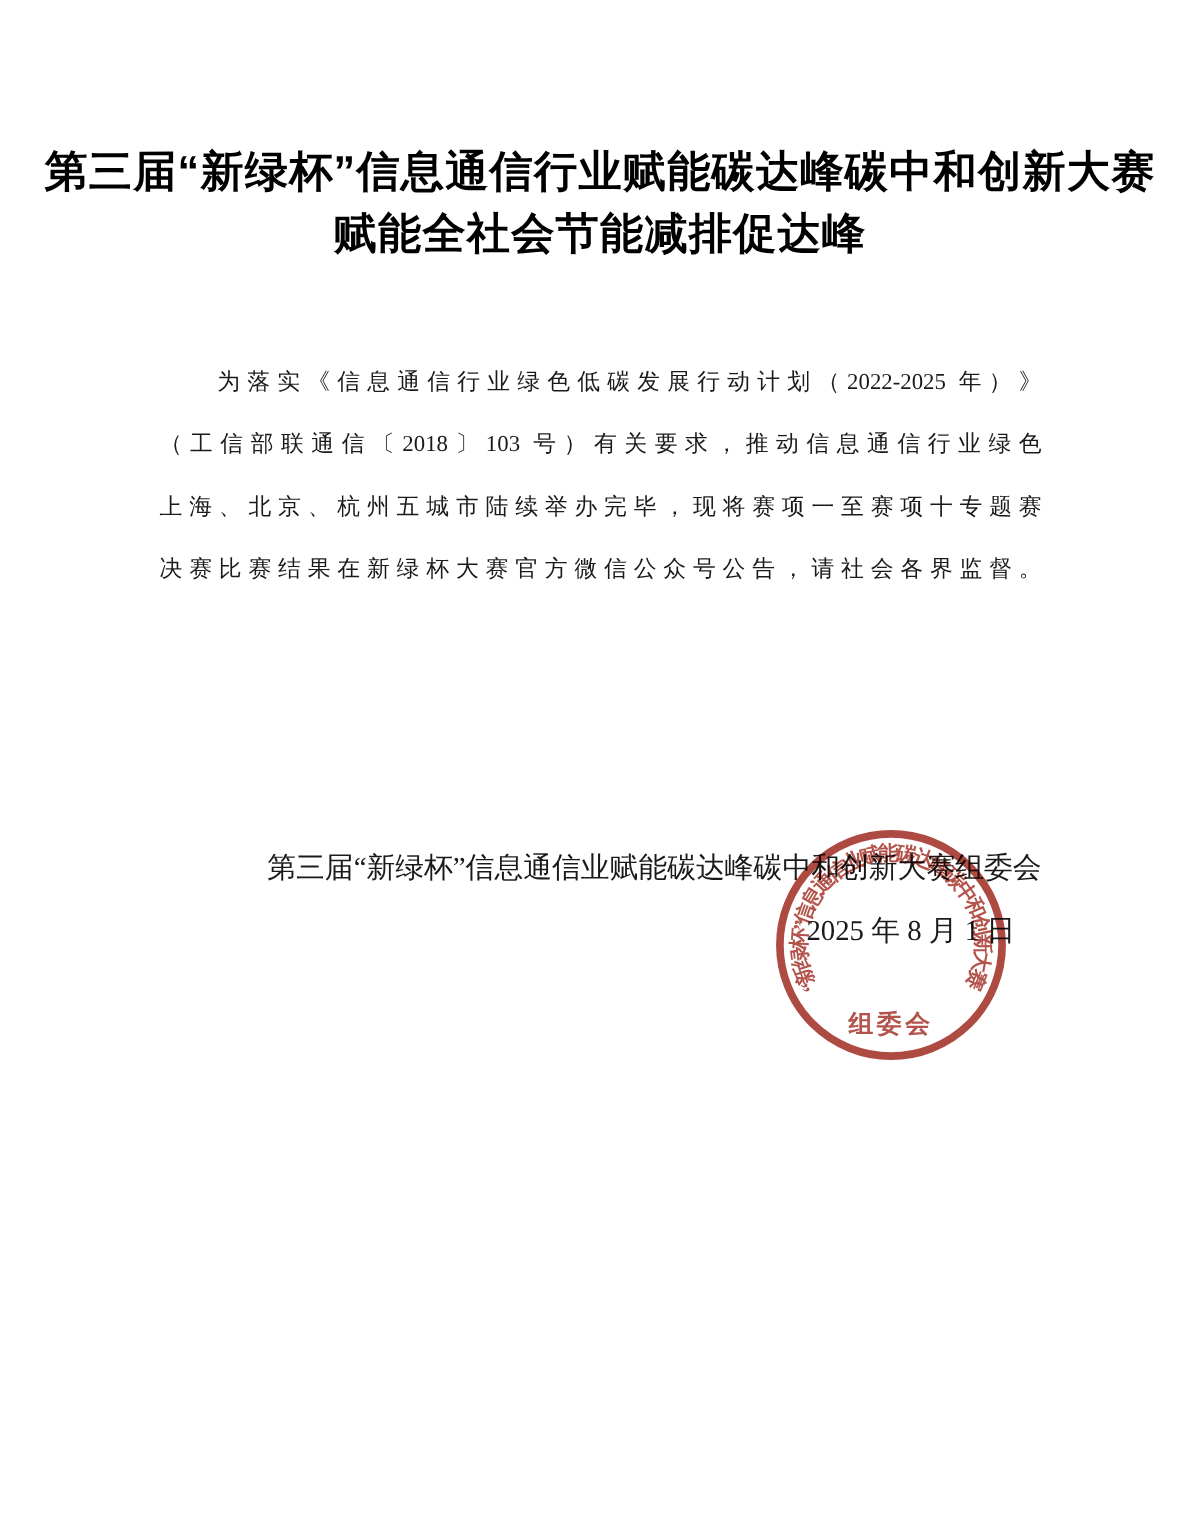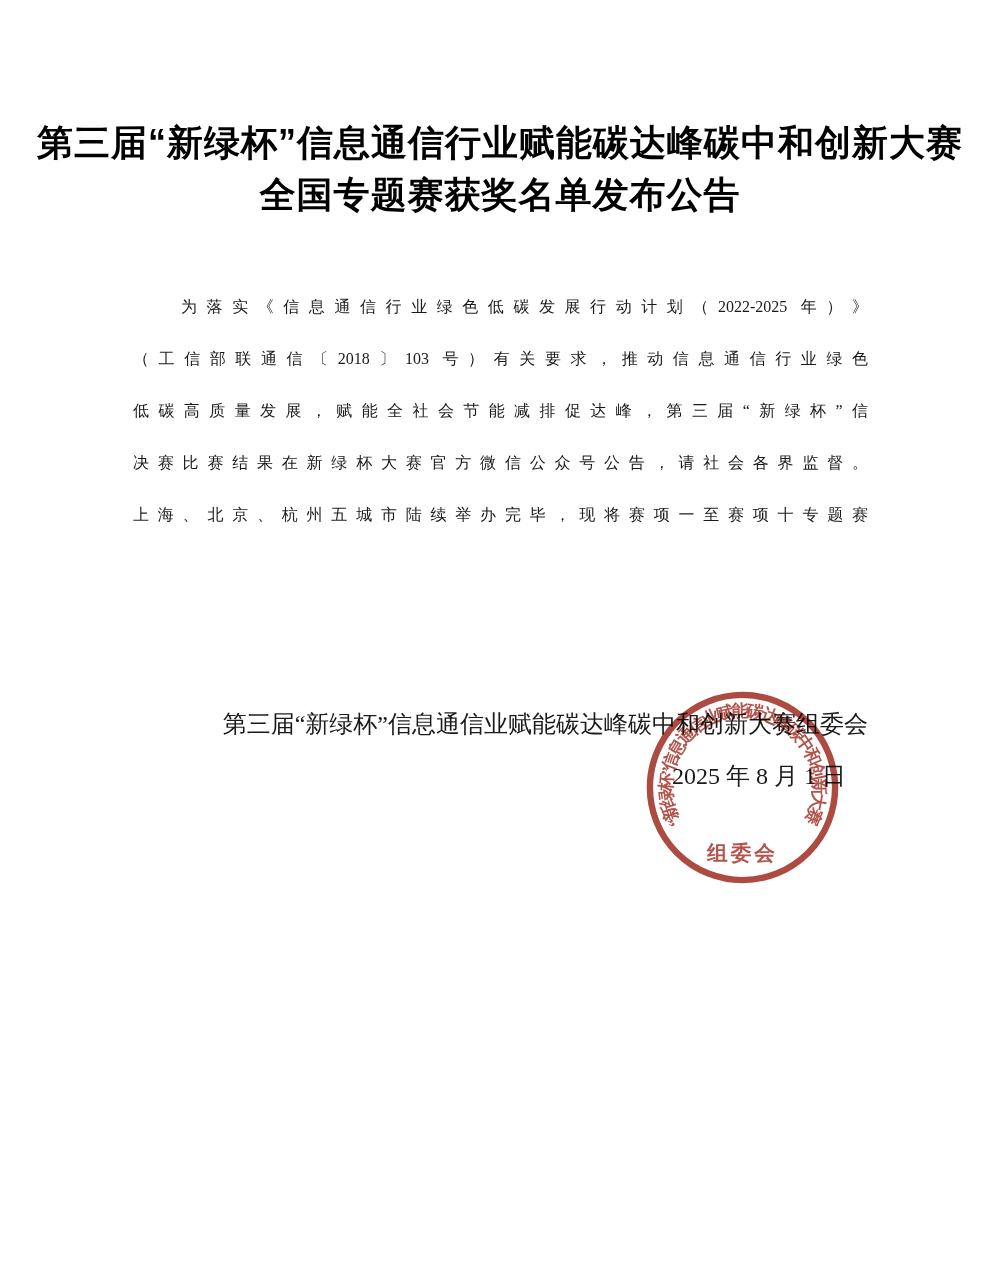--- a/index.html
+++ b/index.html
@@ -20,24 +20,24 @@
     text-align: center;
     font-family: "Liberation Sans", sans-serif;
     font-weight: 700;
     font-size: 36px;
     line-height: 52px;
     color: #000000;
     letter-spacing: 1px;
   }
   .body-text {
     position: absolute;
-    top: 281px;
+    top: 293px;
     left: 133px;
     width: 735px;
-    font-size: 16px;
+    font-size: 19px;
   }
   .body-line {
     height: 52px;
     line-height: 52px;
     text-align: justify;
     text-align-last: justify;
     white-space: nowrap;
   }
   .body-line.indent {
     text-indent: 48px;
@@ -75,29 +75,28 @@
     font-weight: 600;
   }
 </style>
 </head>
 <body>
 
 <div class="page">
 
   <div class="doc-title">
     <div>第三届“新绿杯”信息通信行业赋能碳达峰碳中和创新大赛</div>
-    <div>全国专题赛获奖名单发布公告</div>
+    <div>赋能全社会节能减排促达峰</div>
   </div>
 
   <div class="body-text">
     <div class="body-line indent">为落实《信息通信行业绿色低碳发展行动计划（2022-2025 年）》</div>
     <div class="body-line">（工信部联通信〔2018〕103 号）有关要求，推动信息通信行业绿色</div>
-    <div class="body-line">低碳高质量发展，赋能全社会节能减排促达峰，第三届“新绿杯”信</div>
+    <div class="body-line">上海、北京、杭州五城市陆续举办完毕，现将赛项一至赛项十专题赛</div>
     <div class="body-line">决赛比赛结果在新绿杯大赛官方微信公众号公告，请社会各界监督。</div>
-    <div class="body-line">上海、北京、杭州五城市陆续举办完毕，现将赛项一至赛项十专题赛</div>
   </div>
 
   <div class="signature-block">
     <div class="signature-org">第三届“新绿杯”信息通信业赋能碳达峰碳中和创新大赛组委会</div>
     <div class="signature-date">2025 年 8 月 1 日</div>
   </div>
 
   <div class="stamp">
     <svg viewBox="0 0 200 200" xmlns="http://www.w3.org/2000/svg">
       <circle cx="100" cy="100" r="94" fill="none" stroke="#a63a30" stroke-width="6.5"></circle>

